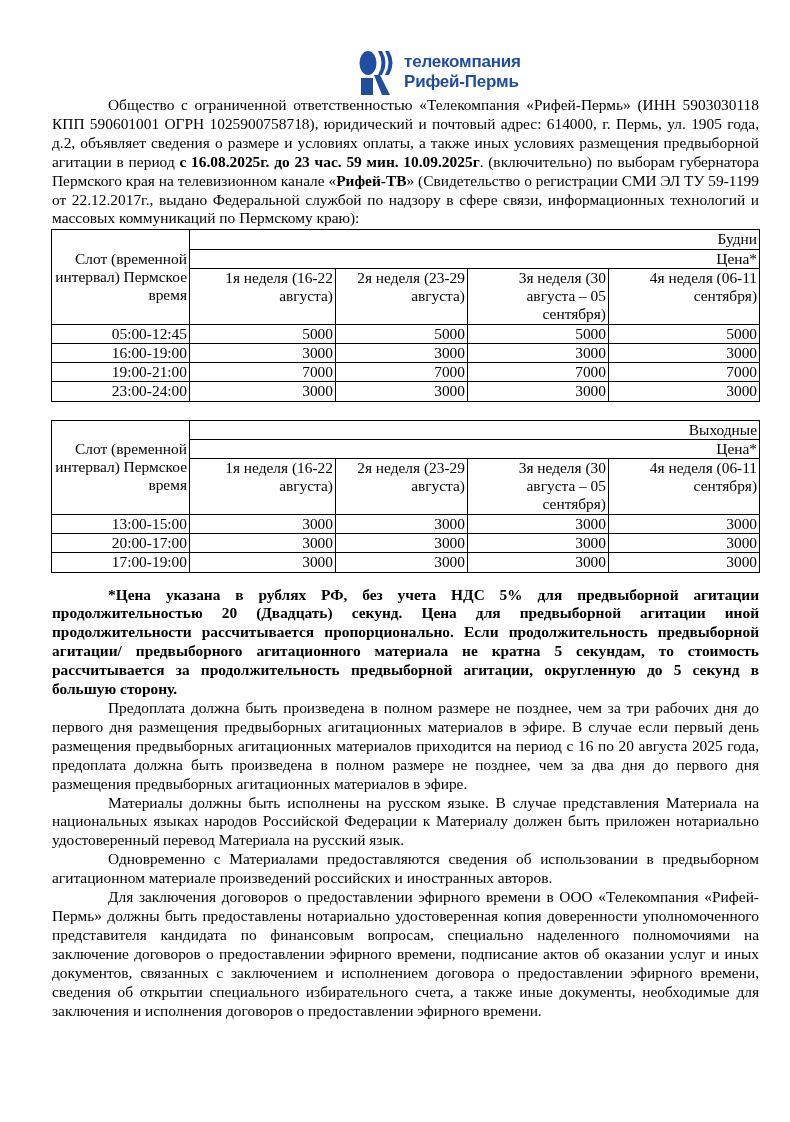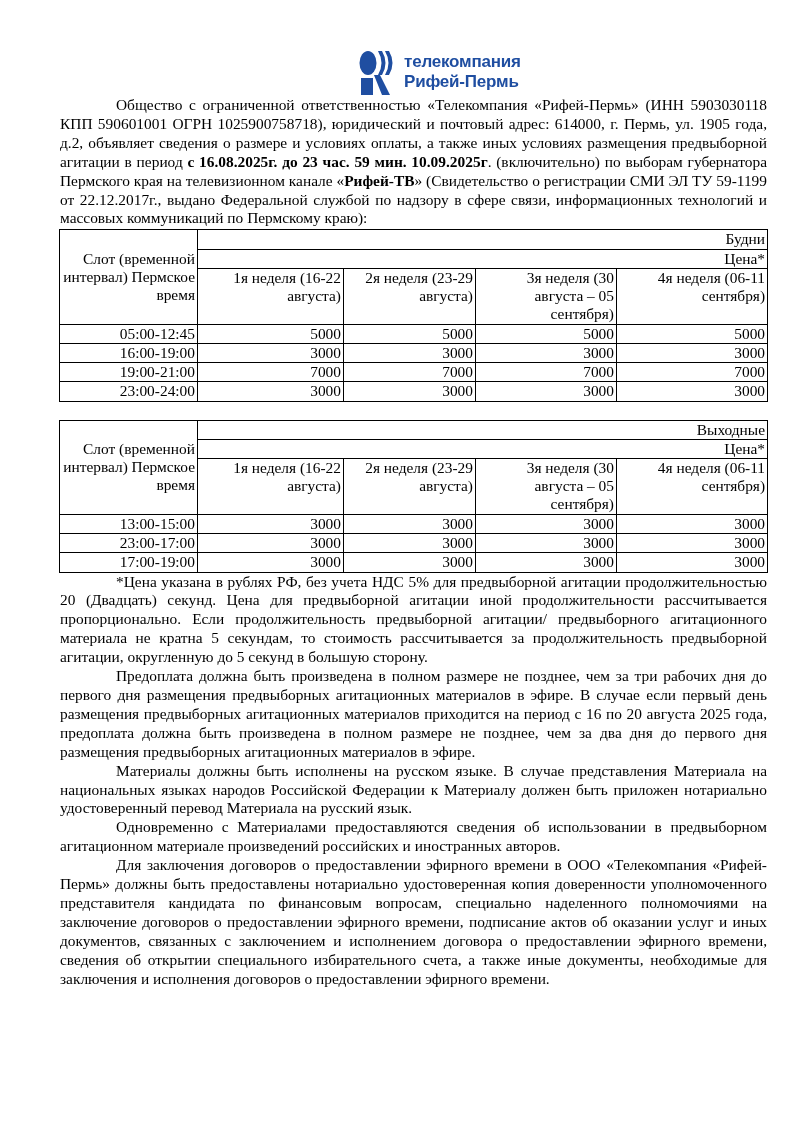--- a/index.html
+++ b/index.html
@@ -3,29 +3,29 @@
 <meta charset="utf-8">
 <style>
   html, body { margin: 0; padding: 0; background: #ffffff; }
   body { width: 790px; height: 1122px; position: relative; overflow: hidden;
          font-family: "Liberation Serif", serif; color: #000; }
   .page { position: absolute; left: 0; top: 0; width: 790px; height: 1122px; }
   .logo { position: absolute; left: 358px; top: 48px; height: 48px; display: flex; align-items: center; }
   .logo svg { display: block; }
   .logo-text { margin-left: 6px; font-family: "Liberation Sans", sans-serif; font-weight: bold;
                color: #1f4ea1; font-size: 17px; line-height: 20px; letter-spacing: -0.2px; }
-  .content { position: absolute; left: 60px; top: 96px; width: 707px; font-size: 15.4px; line-height: 18.9px; }
+  .content { position: absolute; left: 52px; top: 96px; width: 707px; font-size: 15.4px; line-height: 18.9px; }
   p { margin: 0; text-align: justify; text-indent: 56px; }
   .table-wrap { margin-top: 1px; }
   table { border-collapse: collapse; width: 708px; margin-left: -1px; table-layout: fixed; font-size: 15.4px; line-height: 18.2px; }
   td { border: 1.3px solid #000; text-align: right; vertical-align: middle; padding: 0 2px; }
   td.top { vertical-align: top; }
   .t2 { margin-top: 18px; }
   .price-row td { height: 17.6px; }
-  .after-tbl { margin-top: 0; }
+  .after-tbl { margin-top: 13px; font-weight: bold; }
 </style>
 </head>
 <body>
 
 <div class="page">
 
   <div class="logo">
     <svg width="40" height="46" viewBox="0 0 40 46">
       <ellipse cx="10" cy="14" rx="8.5" ry="12" fill="#1f4ea1"></ellipse>
       <rect x="3" y="29" width="12" height="17" fill="#1f4ea1"></rect>
@@ -121,21 +121,21 @@
           <td class="top">4я неделя (06-11 сентября)</td>
         </tr>
         <tr class="price-row">
           <td>13:00-15:00</td>
           <td>3000</td>
           <td>3000</td>
           <td>3000</td>
           <td>3000</td>
         </tr>
         <tr class="price-row">
-          <td>23:00-17:00</td>
+          <td>20:00-17:00</td>
           <td>3000</td>
           <td>3000</td>
           <td>3000</td>
           <td>3000</td>
         </tr>
         <tr class="price-row">
           <td>17:00-19:00</td>
           <td>3000</td>
           <td>3000</td>
           <td>3000</td>

